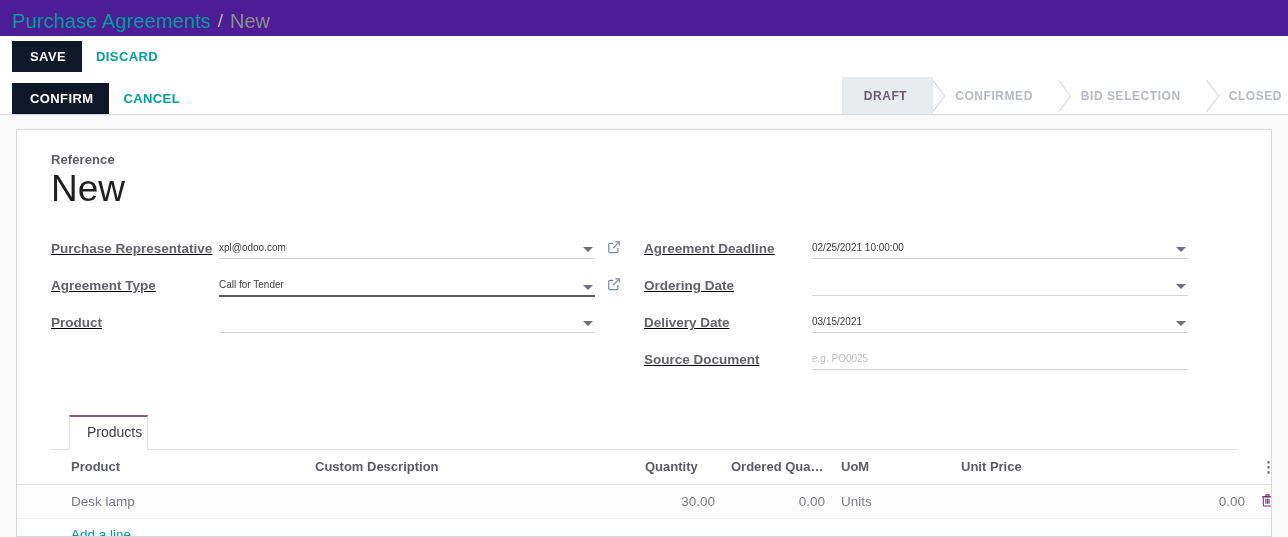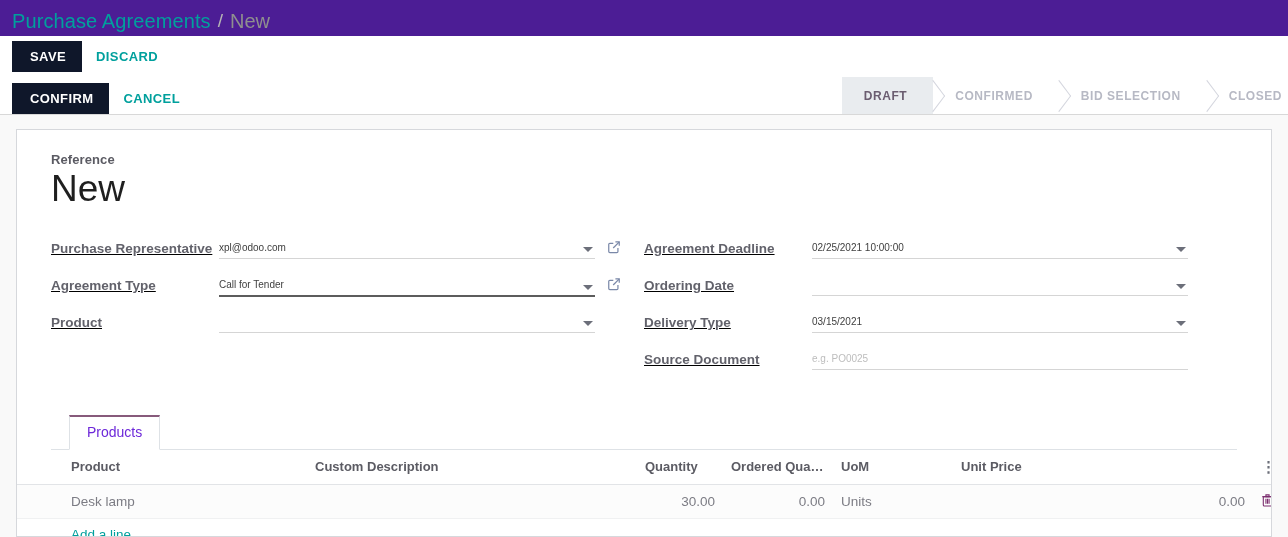--- a/index.html
+++ b/index.html
@@ -203,22 +203,22 @@
 
   
   .notebook { margin-top: 30px; }
   .tabs {
     display: flex;
     border-bottom: 1px solid #dee2e6;
     padding-left: 18px;
   }
   .tab {
     font-size: 14px;
-    color: #6d28d9;
-    padding: 8px 17px 9px 17px;
+    color: #404040;
+    padding: 8px 5px 9px 17px;
     cursor: pointer;
     border: 1px solid transparent;
     margin-bottom: -1px;
     background: transparent;
   }
   .tab.active {
     background: #ffffff;
     border: 1px solid #dee2e6;
     border-bottom-color: #ffffff;
     border-top: 2px solid #875A7B;
@@ -374,21 +374,21 @@
 
         <div class="fld">
           <div class="fld-label">Ordering Date</div>
           <div class="fld-ctrl">
             <input class="fld-input" type="text" value="" style="">
             <span class="caret"></span>
           </div>
         </div>
 
         <div class="fld">
-          <div class="fld-label">Delivery Type</div>
+          <div class="fld-label">Delivery Date</div>
           <div class="fld-ctrl">
             <input class="fld-input" type="text" value="03/15/2021" style="">
             <span class="caret"></span>
           </div>
         </div>
 
         <div class="fld">
           <div class="fld-label">Source Document</div>
           <div class="fld-ctrl">
             <input class="fld-input" type="text" placeholder="e.g. PO0025" style="">

